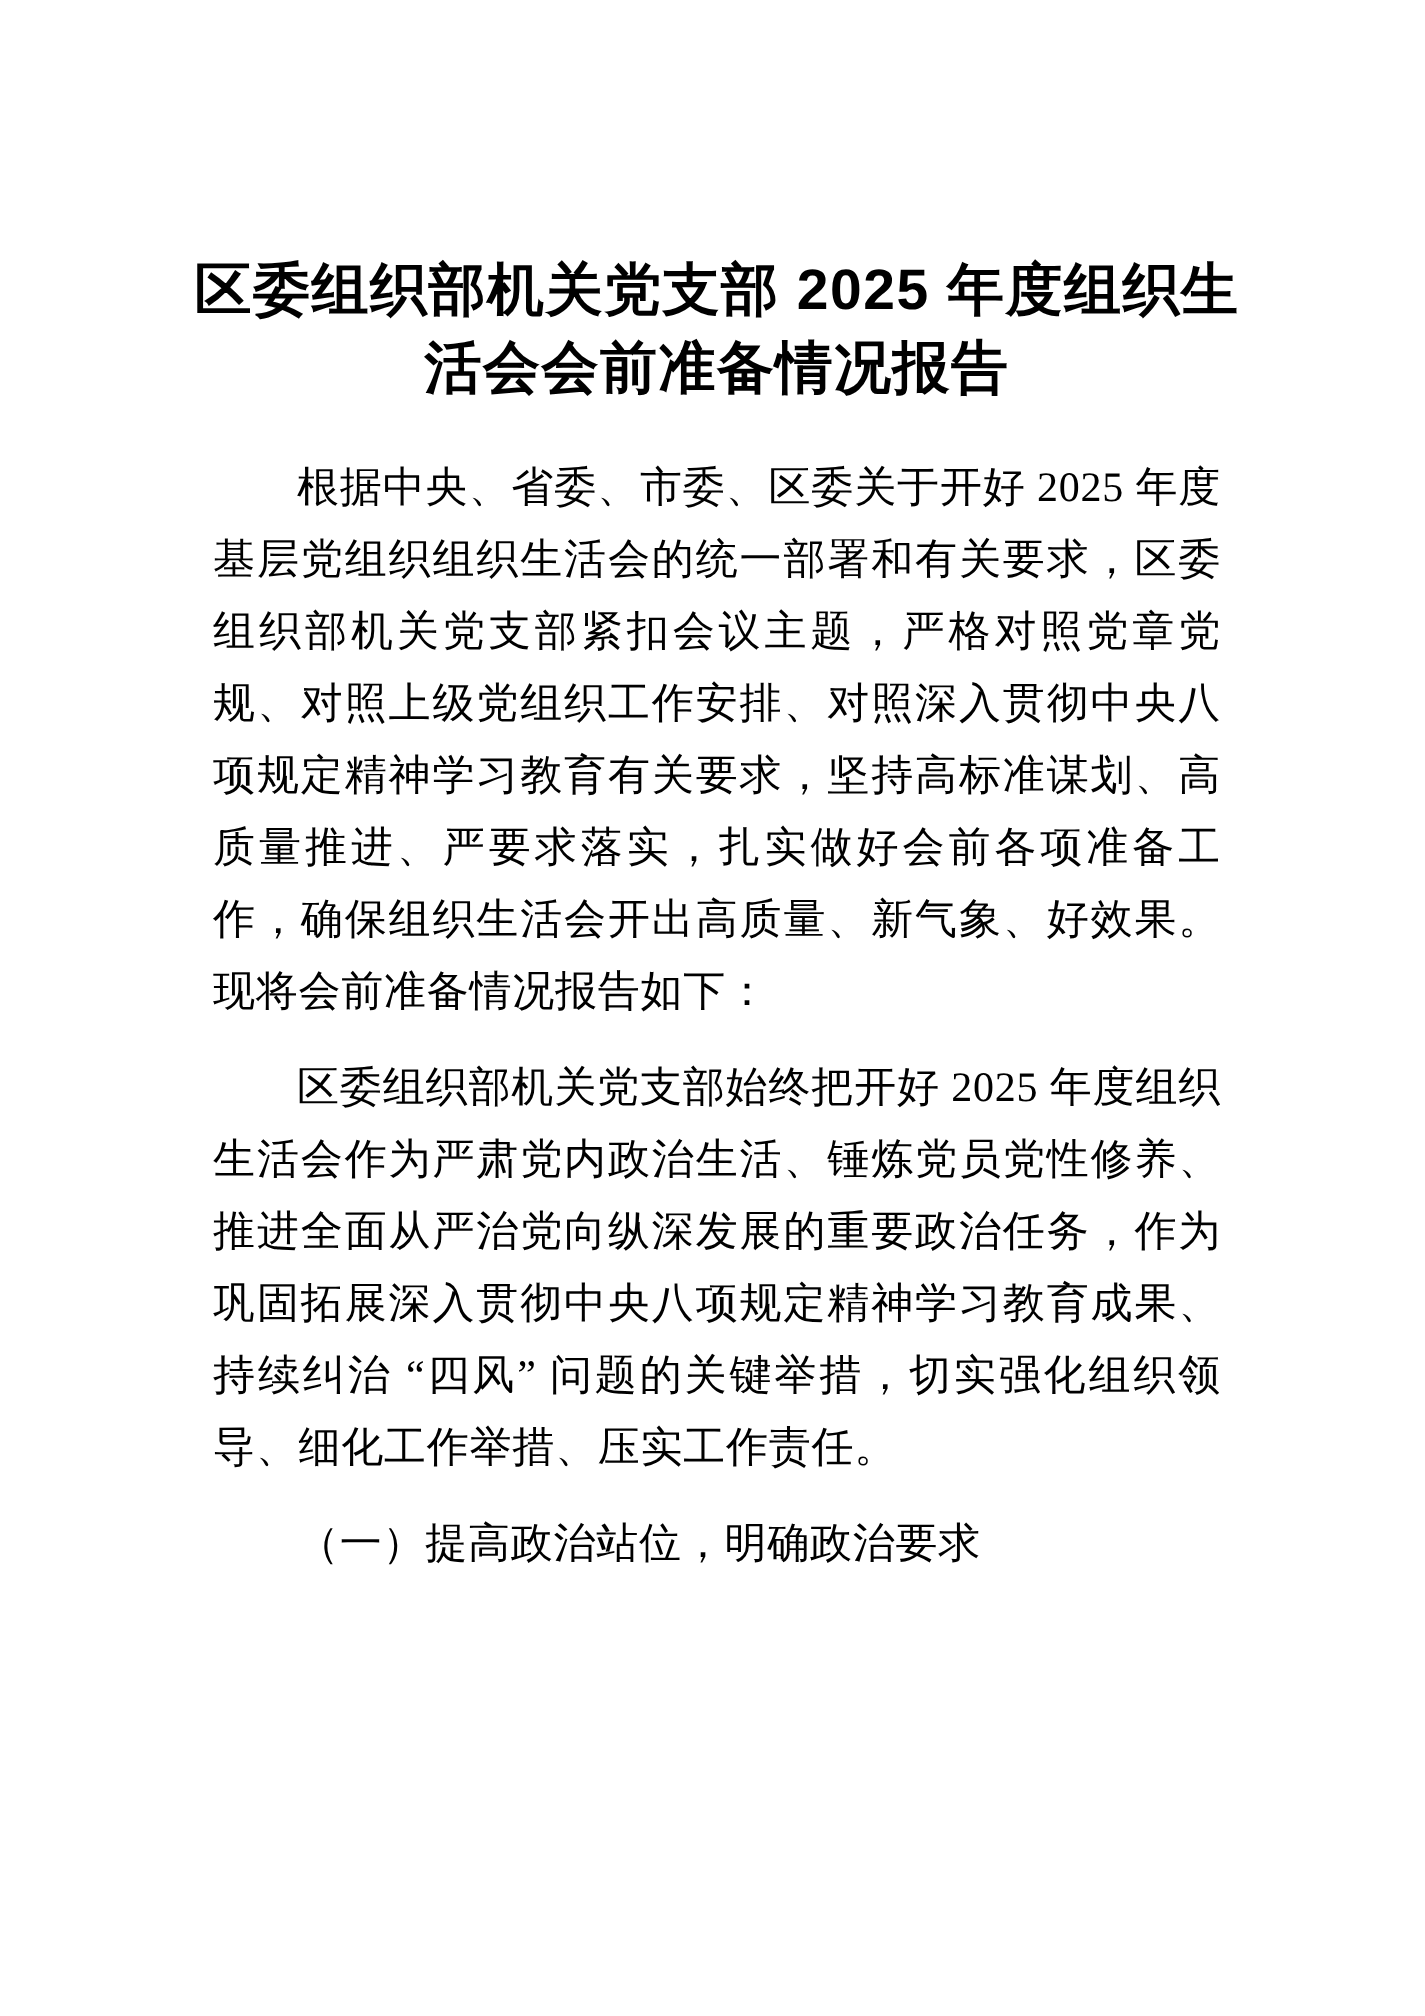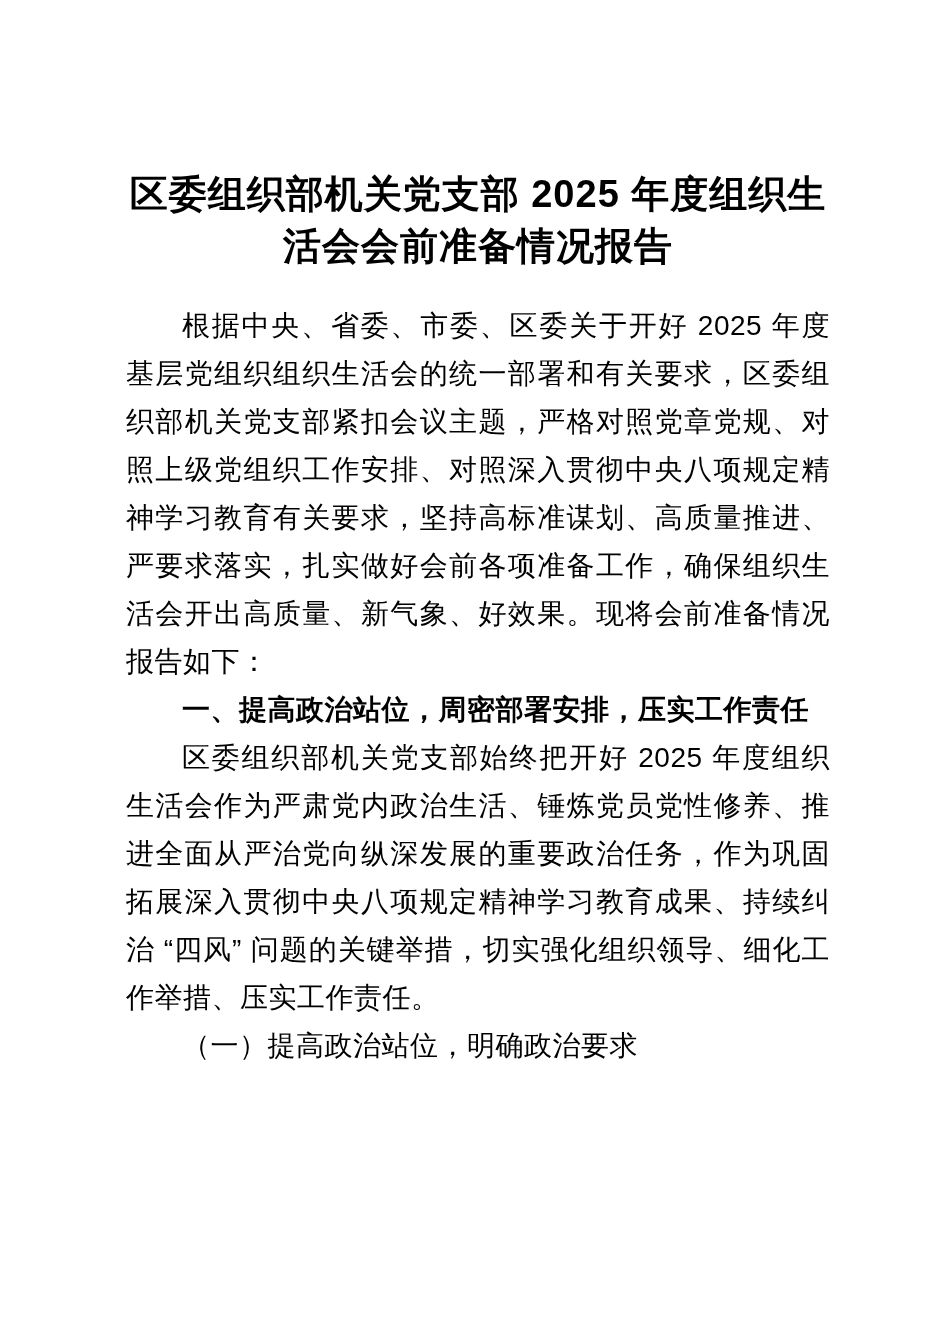--- a/index.html
+++ b/index.html
@@ -25,37 +25,37 @@
     line-height: 52px;
     margin: 0 auto 30px auto;
     max-width: 700px;
     letter-spacing: 1px;
   }
   .para {
     font-size: 28px;
     line-height: 48px;
     text-align: justify;
     text-indent: 2em;
-    margin: 0;
+    margin: 16px;
     letter-spacing: 0.5px;
+    font-family: Liberation Serif, serif;
   }
   .heading-1 {
     font-weight: bold;
   }
   .heading-2 {
     font-weight: normal;
   }
 </style>
 </head>
 <body>
 
 <div class="page">
   <h1 class="doc-title">区委组织部机关党支部 2025 年度组织生活会会前准备情况报告</h1>
 
   <p class="para">根据中央、省委、市委、区委关于开好 2025 年度基层党组织组织生活会的统一部署和有关要求，区委组织部机关党支部紧扣会议主题，严格对照党章党规、对照上级党组织工作安排、对照深入贯彻中央八项规定精神学习教育有关要求，坚持高标准谋划、高质量推进、严要求落实，扎实做好会前各项准备工作，确保组织生活会开出高质量、新气象、好效果。现将会前准备情况报告如下：</p>
 
-  <p class="para heading-1">一、提高政治站位，周密部署安排，压实工作责任</p>
 
   <p class="para">区委组织部机关党支部始终把开好 2025 年度组织生活会作为严肃党内政治生活、锤炼党员党性修养、推进全面从严治党向纵深发展的重要政治任务，作为巩固拓展深入贯彻中央八项规定精神学习教育成果、持续纠治 “四风” 问题的关键举措，切实强化组织领导、细化工作举措、压实工作责任。</p>
 
   <p class="para heading-2">（一）提高政治站位，明确政治要求</p>
 
 </div>
 
 </body></html>

